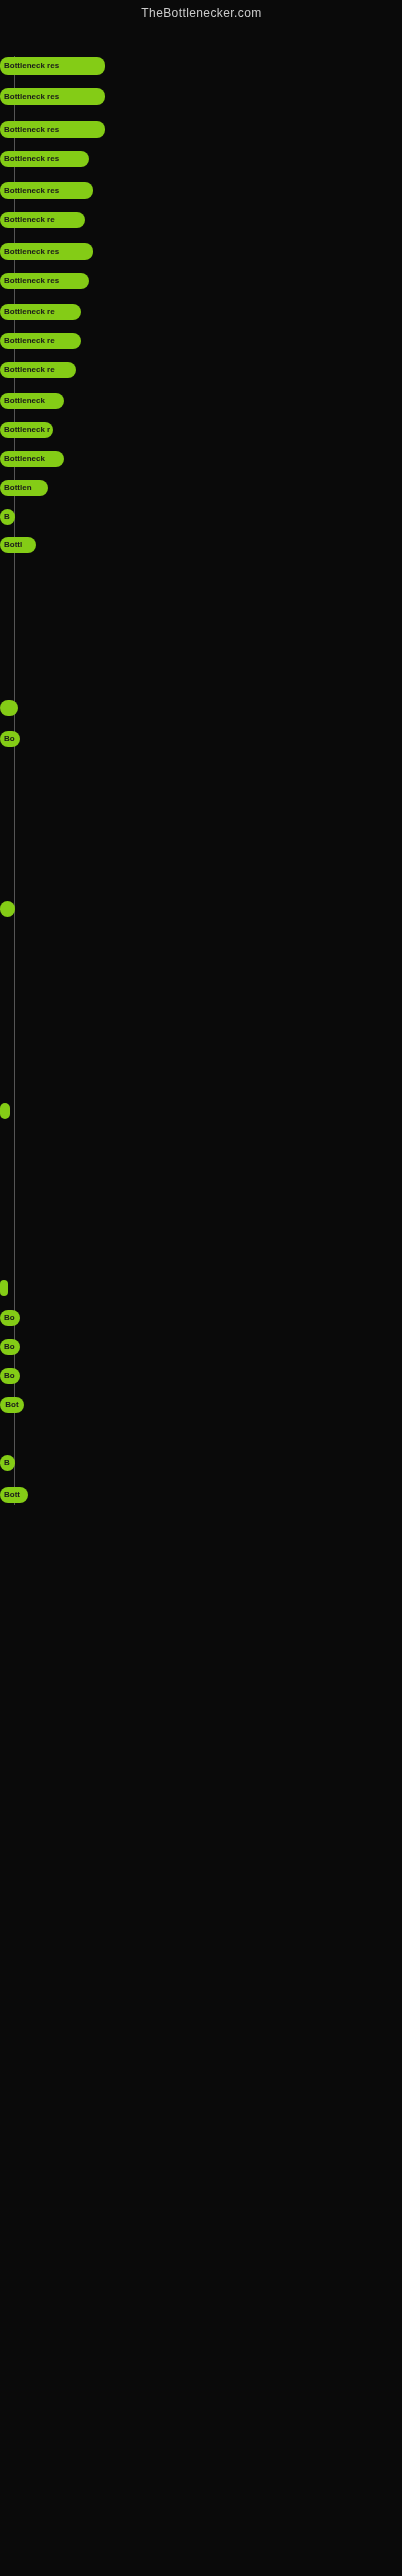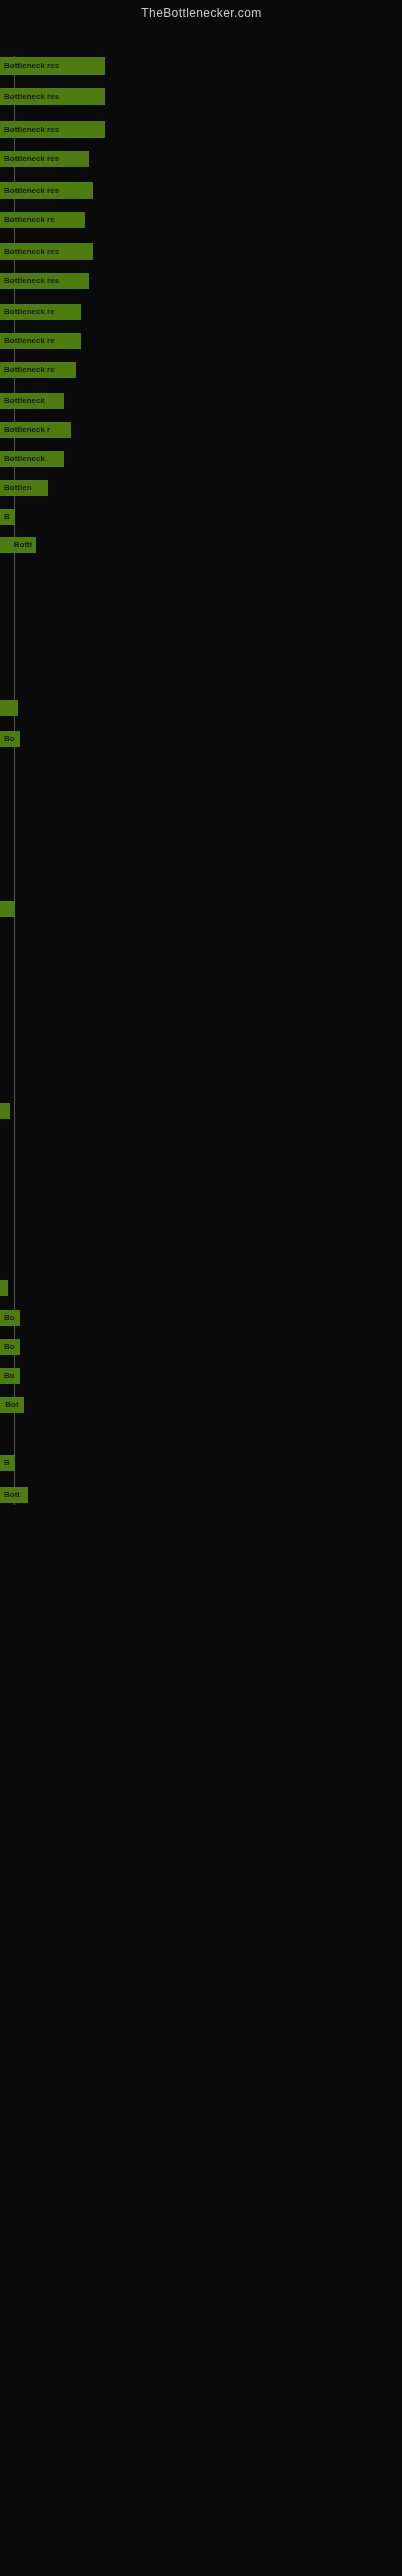--- a/index.html
+++ b/index.html
@@ -18,27 +18,28 @@
       padding: 6.4px 0 3.2px 0;
       letter-spacing: 0.4px;
     }
     .bar-container {
       position: absolute;
       left: 0;
       display: flex;
       align-items: center;
     }
     .bar-label {
-      background-color: #4d7c0f;
+      background-color: #84cc16;
       color: #1a1a1a;
       font-size: 8px;
       font-weight: bold;
       padding: 2.4px 4px;
       white-space: nowrap;
       overflow: hidden;
+      border-radius: 8px;
     }
     .chart-area {
       position: relative;
       width: 403px;
       height: 2560px;
       top: 16px;
     }
     
     .v-line {
       position: absolute;
@@ -84,32 +85,32 @@
     <div class="bar-container" style="top: 293px; left: 0px;">
       <div class="bar-label" style="width: 81px; height: 16px; line-height: 16px; padding-top: 0px; padding-bottom: 0px;">Bottleneck re</div>
     </div>
     <div class="bar-container" style="top: 322px; left: 0px;">
       <div class="bar-label" style="width: 76px; height: 16px; line-height: 16px; padding-top: 0px; padding-bottom: 0px;">Bottleneck re</div>
     </div>
     <div class="bar-container" style="top: 353px; left: 0px;">
       <div class="bar-label" style="width: 64px; height: 16px; line-height: 16px; padding-top: 0px; padding-bottom: 0px;">Bottleneck</div>
     </div>
     <div class="bar-container" style="top: 382px; left: 0px;">
-      <div class="bar-label" style="width: 71px; height: 16px; line-height: 16px; padding-top: 0px; padding-bottom: 0px;">Bottleneck r</div>
+      <div class="bar-label" style="width: 53px; height: 16px; line-height: 16px; padding-top: 0px; padding-bottom: 0px;">Bottleneck r</div>
     </div>
     <div class="bar-container" style="top: 411px; left: 0px;">
       <div class="bar-label" style="width: 64px; height: 16px; line-height: 16px; padding-top: 0px; padding-bottom: 0px;">Bottleneck</div>
     </div>
     <div class="bar-container" style="top: 440px; left: 0px; align-items: flex-end;">
       <div class="bar-label" style="width: 48px; height: 16px; line-height: 16px; padding-top: 0px; padding-bottom: 0px;">Bottlen</div>
     </div>
     <div class="bar-container" style="top: 469px; left: 0px;">
       <div class="bar-label" style="width: 14.5px; height: 16px; line-height: 16px; padding-top: 0px; padding-bottom: 0px;">B</div>
     </div>
-    <div class="bar-container" style="top: 497px; left: 0px; text-align: right;">
+    <div class="bar-container" style="top: 497px; left: 0px;">
       <div class="bar-label" style="width: 36px; height: 16px; line-height: 16px; padding-top: 0px; padding-bottom: 0px;">Bottl</div>
     </div>
     <div class="bar-container" style="top: 660px; left: 0px;">
       <div class="bar-label" style="width: 17.7px; height: 16px; line-height: 16px; padding-top: 0px; padding-bottom: 0px;"></div>
     </div>
     <div class="bar-container" style="top: 691px; left: 0px;">
       <div class="bar-label" style="width: 20px; height: 16px; line-height: 16px; padding-top: 0px; padding-bottom: 0px;">Bo</div>
     </div>
     <div class="bar-container" style="top: 861px; left: 0px;">
       <div class="bar-label" style="width: 14.5px; height: 16px; line-height: 16px; padding-top: 0px; padding-bottom: 0px;"></div>

